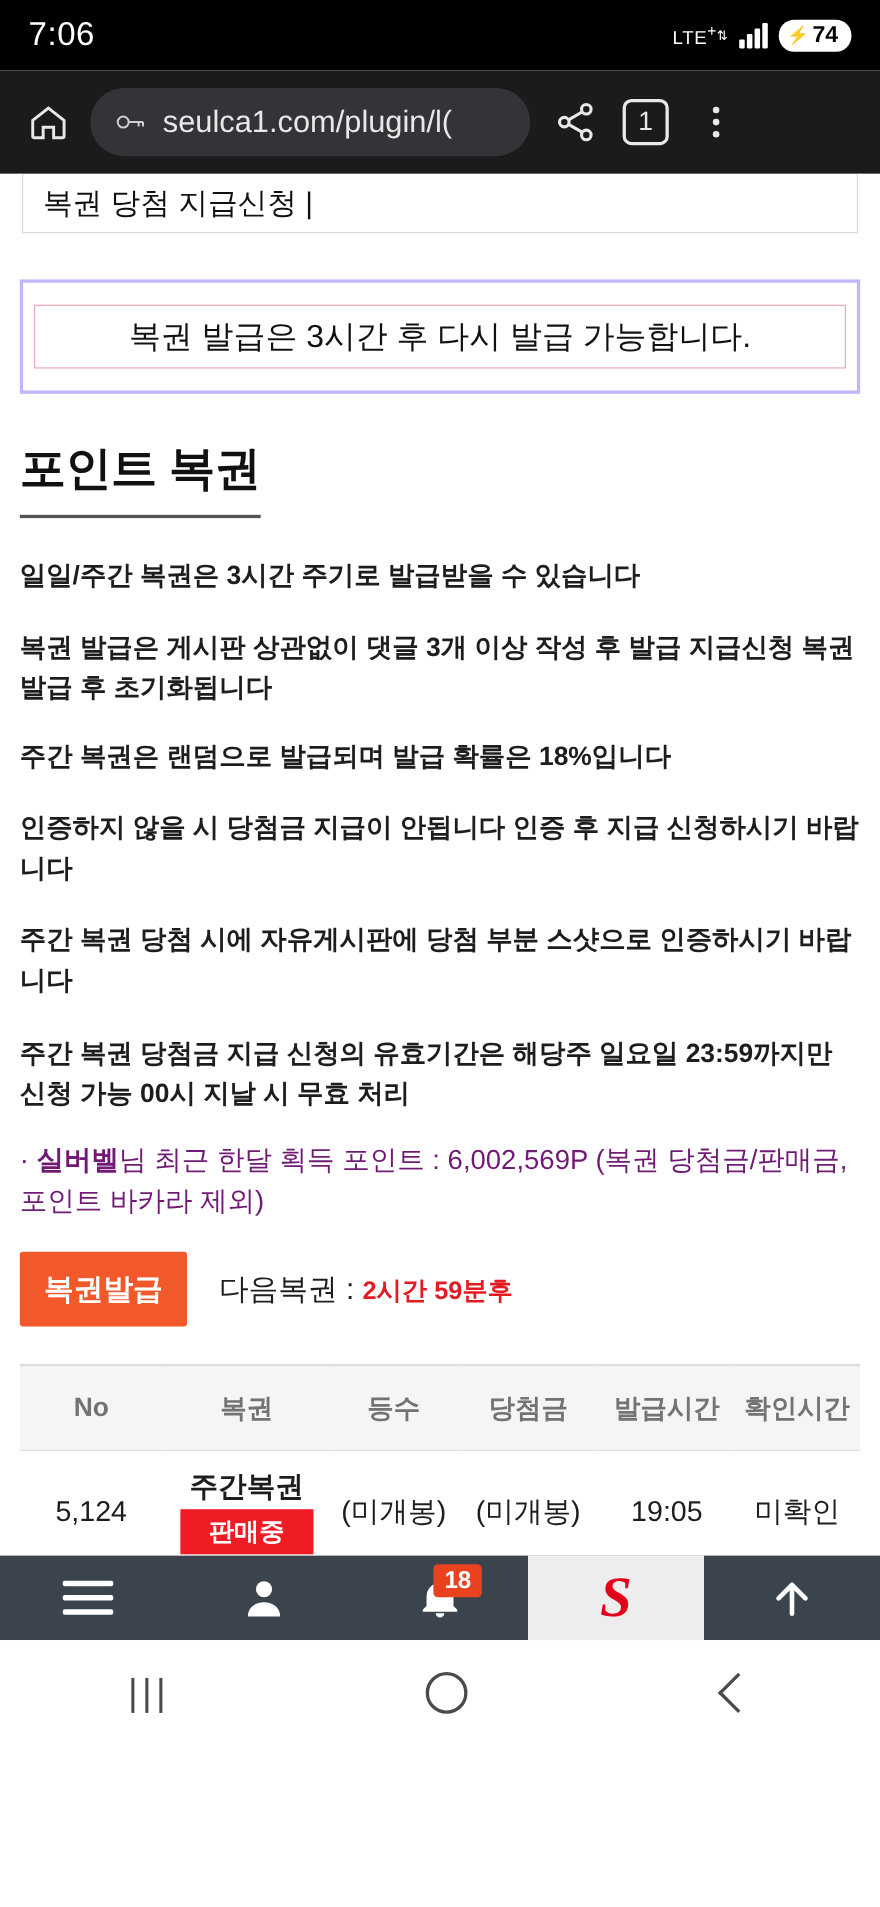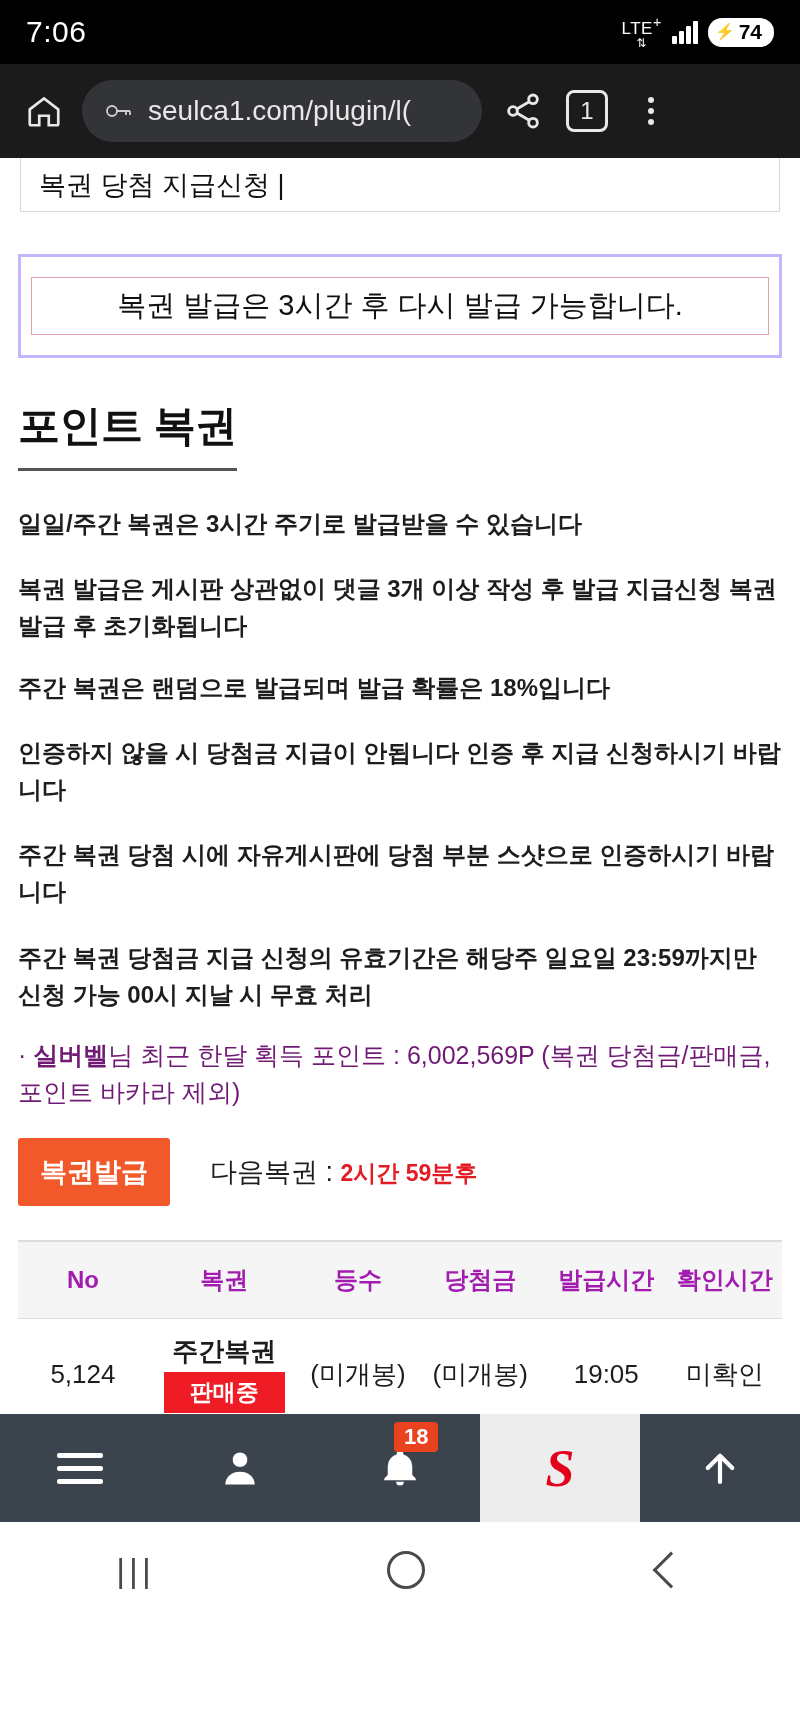--- a/index.html
+++ b/index.html
@@ -26,21 +26,21 @@
     font-weight: 400;
     letter-spacing: 0.5px;
   }
   .status-right {
     display: flex;
     align-items: center;
     gap: 10px;
   }
   .lte {
     display: flex;
-    flex-direction: column;
+    flex-direction: row;
     align-items: center;
     line-height: 1;
   }
   .lte .lte-top { font-size: 17px; letter-spacing: 0.5px; }
   .lte .lte-bot { font-size: 12px; }
   .signal {
     display: flex;
     align-items: flex-end;
     gap: 2px;
     height: 24px;
@@ -160,21 +160,21 @@
     font-size: 25px;
     color: #701a75;
     line-height: 1.5;
   }
   .pointline b { font-weight: 700; }
 
   .action-row {
     margin: 26px 18px 0 18px;
     display: flex;
     align-items: center;
-    gap: 40px;
+    gap: 29px;
   }
   .btn-lottery {
     background: #f1592a;
     color: #ffffff;
     font-size: 27px;
     font-weight: 700;
     border: none;
     padding: 16px 22px;
     border-radius: 3px;
     cursor: pointer;
@@ -185,21 +185,21 @@
   
   table.lotto {
     margin: 34px 18px 0 18px;
     width: calc(100% - 36px);
     border-collapse: collapse;
   }
   table.lotto thead th {
     background: #f5f5f5;
     font-size: 24px;
     font-weight: 700;
-    color: #a21caf;
+    color: #737373;
     padding: 22px 0;
     border-top: 2px solid #ddd;
     border-bottom: 1px solid #ddd;
     text-align: center;
   }
   table.lotto tbody td {
     font-size: 26px;
     color: #1d1d1d;
     text-align: center;
     padding: 18px 0;
@@ -213,21 +213,21 @@
     color: #fff;
     font-size: 23px;
     font-weight: 700;
     padding: 5px 26px;
     margin-top: 5px;
   }
   .unchecked { color: #e9a612; }
 
   
   .appbar {
-    height: 108px;
+    height: 77px;
     background: #3b444c;
     display: flex;
     align-items: stretch;
   }
   .appbar .slot {
     flex: 1;
     display: flex;
     align-items: center;
     justify-content: center;
     position: relative;

